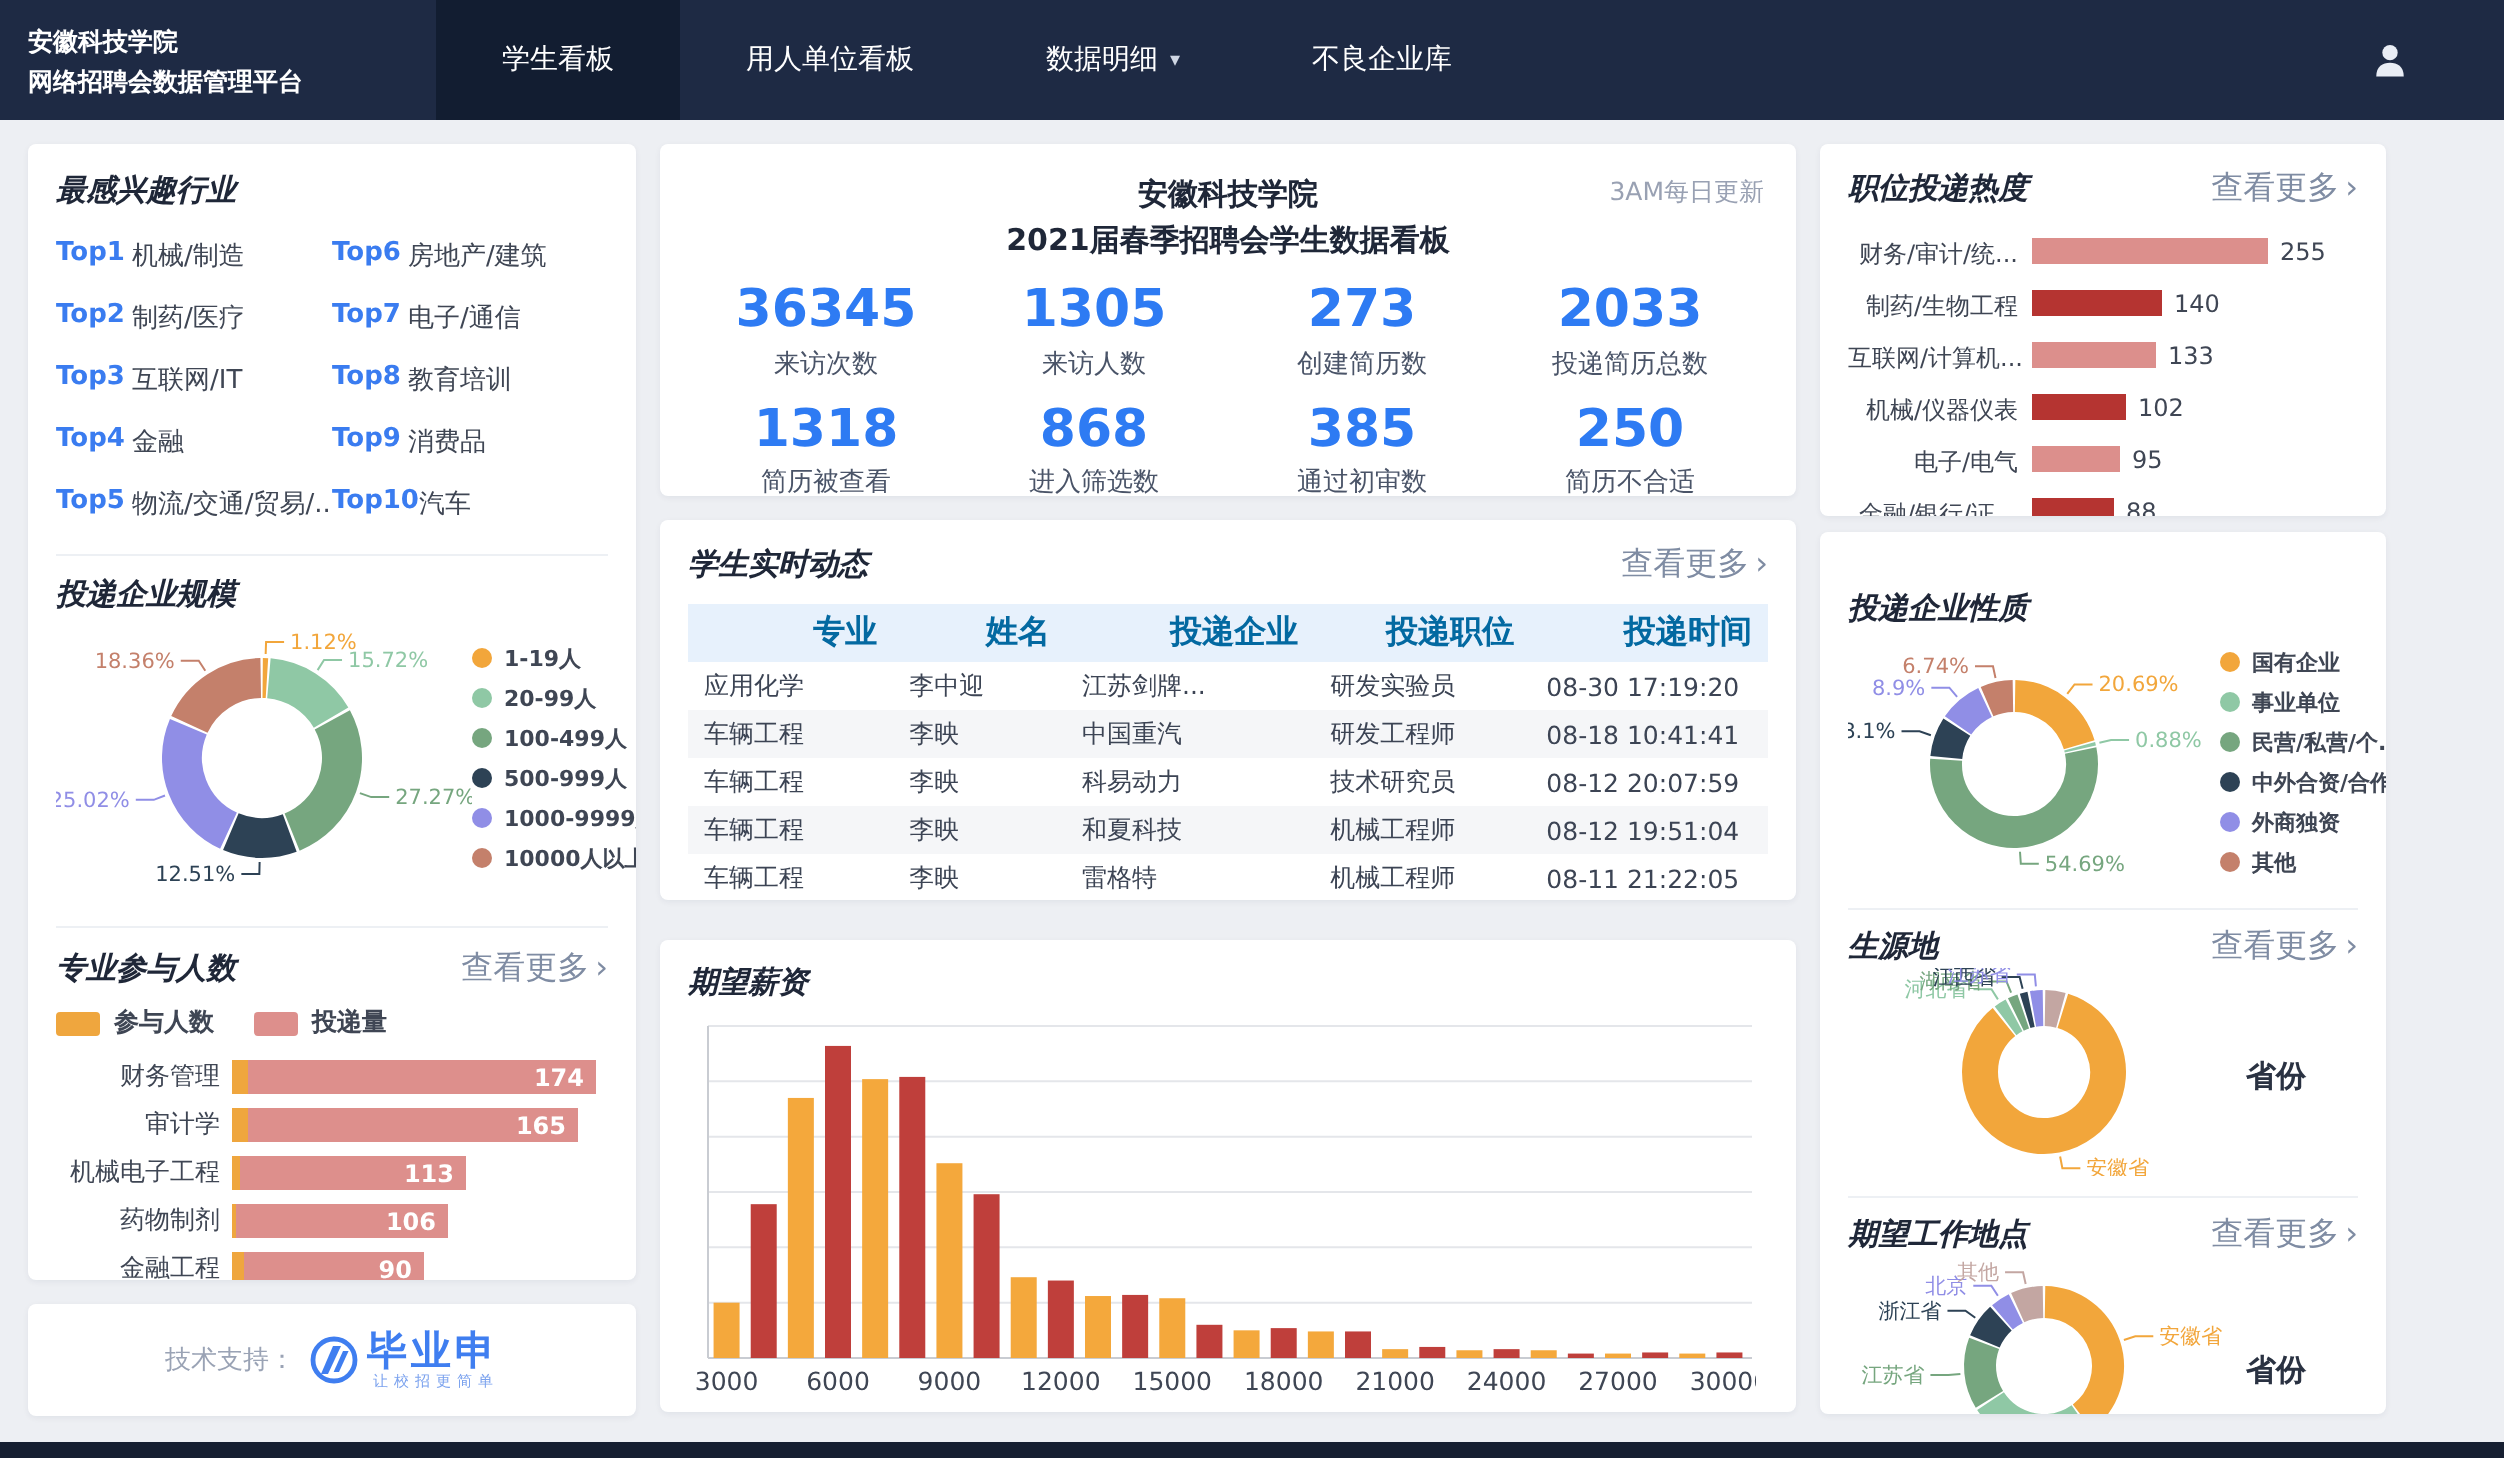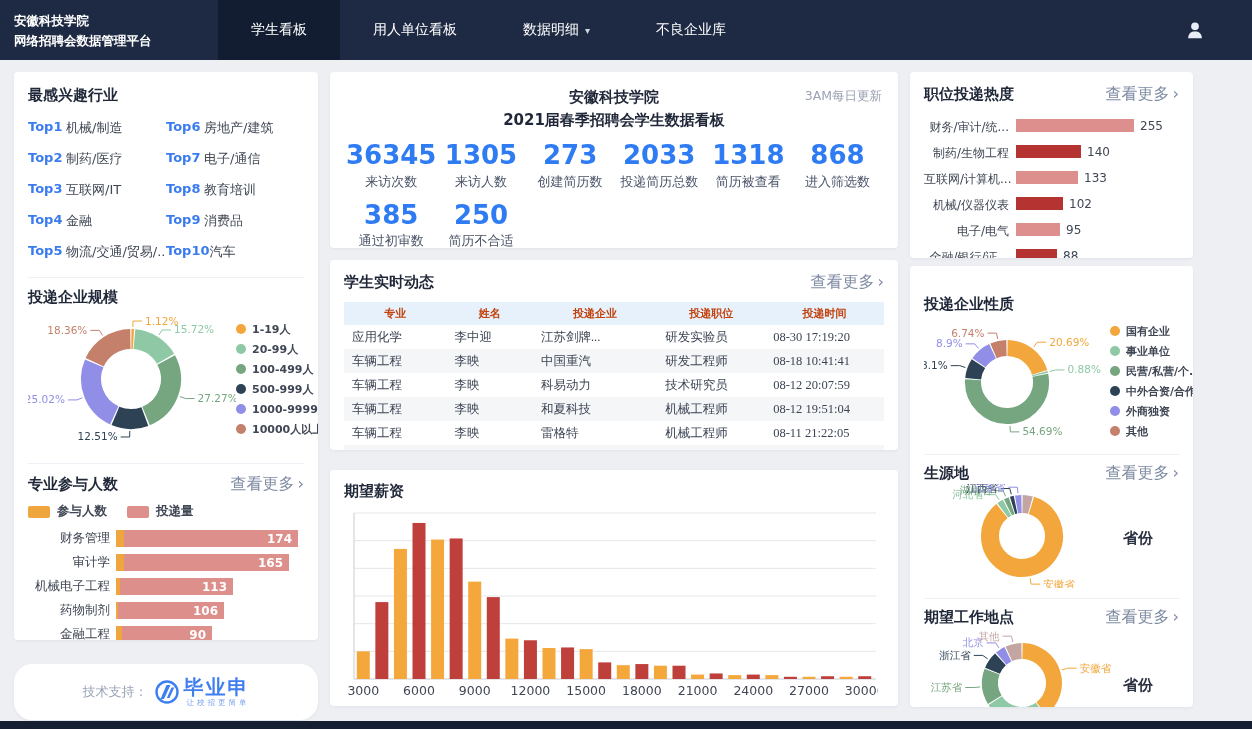--- a/index.html
+++ b/index.html
@@ -18,21 +18,21 @@
   .tab .caret { font-size:10px; margin-left:6px; color:#cfd6e4; }
   .nav-right { margin-left:auto; display:flex; align-items:center; padding-right:46px; }
   
   .main { display:grid; grid-template-columns:304px 568px 283px; column-gap:12px; padding:12px 0 0 14px; align-items:start; }
   .col { display:flex; flex-direction:column; }
   .card { background:#fff; border-radius:4px; box-shadow:0 1px 3px rgba(25,40,70,.06); }
   .pad { padding:12px 14px; }
   section { padding:10px 0 12px; }
   .bt { border-top:1px solid #edf0f4; }
   .card-head { display:flex; justify-content:space-between; align-items:center; }
-  .card-title { font-size:15px; font-weight:bold; color:#1f2738; }
+  .card-title { font-size:15px; font-weight:bold; color:#1f2738;font-style:italic; }
   .more { font-size:16px; color:#7f8ca3; cursor:pointer; white-space:nowrap; }
   .more .chev { margin-left:3px; }
   
   .ind-grid { display:grid; grid-template-columns:1fr 1fr; row-gap:13px; padding:14px 0 4px; }
   .ind-item { font-size:13px; display:flex; white-space:nowrap; overflow:hidden; }
   .ind-rank { color:#3a7cf0; font-weight:bold; min-width:38px; }
   .ind-label { color:#3f4654; }
   
   .donut-flex { display:flex; align-items:center; }
   .legend { display:flex; flex-direction:column; gap:5px; font-size:11px; color:#3f4654; white-space:nowrap; }
@@ -50,37 +50,37 @@
   .m-seg-b { background:#dd8f8c; display:flex; align-items:center; justify-content:flex-end; padding-right:6px; color:#fff; font-size:12px; font-weight:bold; }
   
   .h-row { display:flex; align-items:flex-start; margin-bottom:9px; }
   .h-label { width:92px; text-align:right; font-size:12px; color:#3f4654; padding-right:7px; white-space:nowrap; overflow:hidden; }
   .h-bar { height:13px; }
   .h-val { font-size:12px; color:#3f4654; margin-left:6px; }
   
   .stats { position:relative; height:176px; padding:12px 16px; overflow:hidden; }
   .upd { position:absolute; right:16px; top:16px; font-size:12.5px; color:#99a1b3; }
   .stats-title { text-align:center; font-size:15px; font-weight:bold; color:#1f2738; line-height:1.5; margin-top:2px; }
-  .stats-grid { display:grid; grid-template-columns:repeat(6,1fr); row-gap:10px; margin-top:10px; }
+  .stats-grid { display:grid; grid-template-columns:repeat(4,1fr); row-gap:10px; margin-top:10px; }
   .stat { text-align:center; }
   .stat-num { font-size:26px; font-weight:bold; color:#2e7bf3; line-height:1.1; }
   .stat-lbl { font-size:13px; color:#4a5468; margin-top:3px; }
   
   .activity { height:190px; overflow:hidden; }
   table { width:100%; border-collapse:collapse; margin-top:9px; table-layout:fixed; }
-  th { background:#e7f1fc; text-align:center; font-size:11px; color:#c2410c; padding:4px 8px; }
-  td { font-size:12.5px; color:#3c4454; padding:3.5px 8px; white-space:nowrap; overflow:hidden;font-family:Liberation Serif, serif; }
+  th { background:#e7f1fc; text-align:right; font-size:16px; color:#0369a1; padding:4px 8px; }
+  td { font-size:12.5px; color:#3c4454; padding:3.5px 8px; white-space:nowrap; overflow:hidden; }
   tbody tr:nth-child(even) { background:#f5f6f8; }
   
   .salary { height:236px; overflow:hidden; }
   
   .heat-card { height:186px; overflow:hidden; }
   .right-panel { margin-top:8px; height:441px; overflow:hidden; padding-top:4px; padding-bottom:4px; }
   
-  .support { margin-top:24px; height:56px; display:flex; align-items:center; justify-content:center;border-radius:18px; }
+  .support { margin-top:12px; height:56px; display:flex; align-items:center; justify-content:center; }
   .sup-prefix { font-size:13px; color:#9aa3b5; }
   .logo-icon { margin:0 4px 0 6px; display:flex; }
   .logo-wrap { display:flex; flex-direction:column; line-height:1; }
   .logo-text { font-size:20px; font-weight:bold; color:#3f7ef0; letter-spacing:2px; }
   .slogan { font-size:7.5px; color:#7ba2ee; letter-spacing:3px; margin-top:2px; text-align:right; }
   .bottom-strip { position:absolute; left:0; bottom:0; width:100%; height:8px; background:#161f31; }
   svg text { font-family:"DejaVu Sans","Liberation Sans",sans-serif; }
 </style>
 </head>
 <body>

